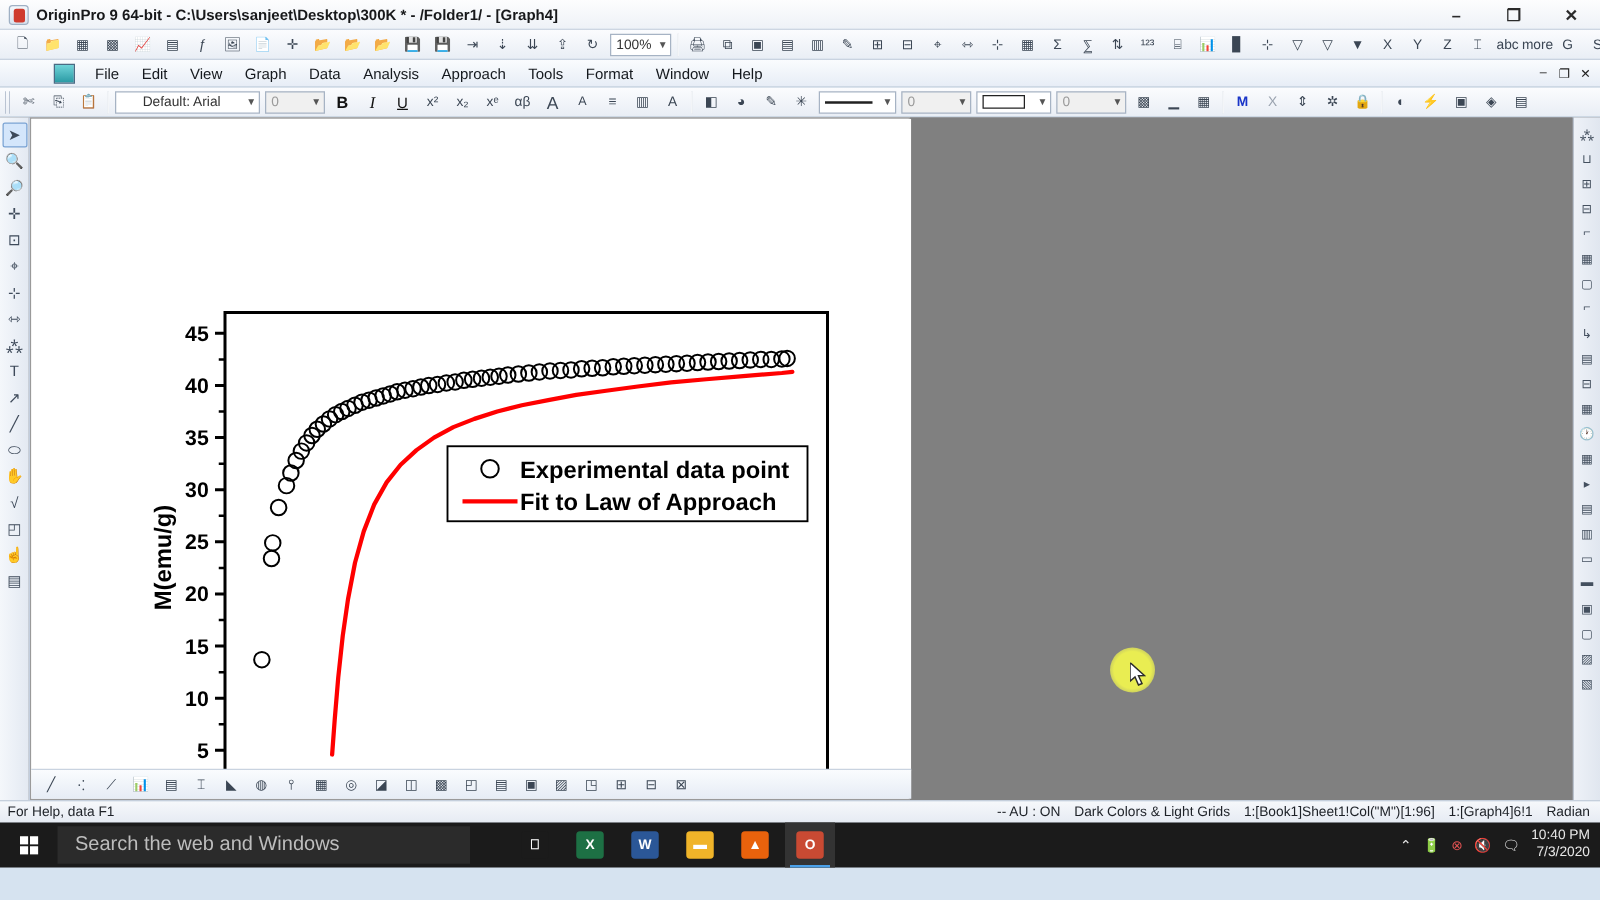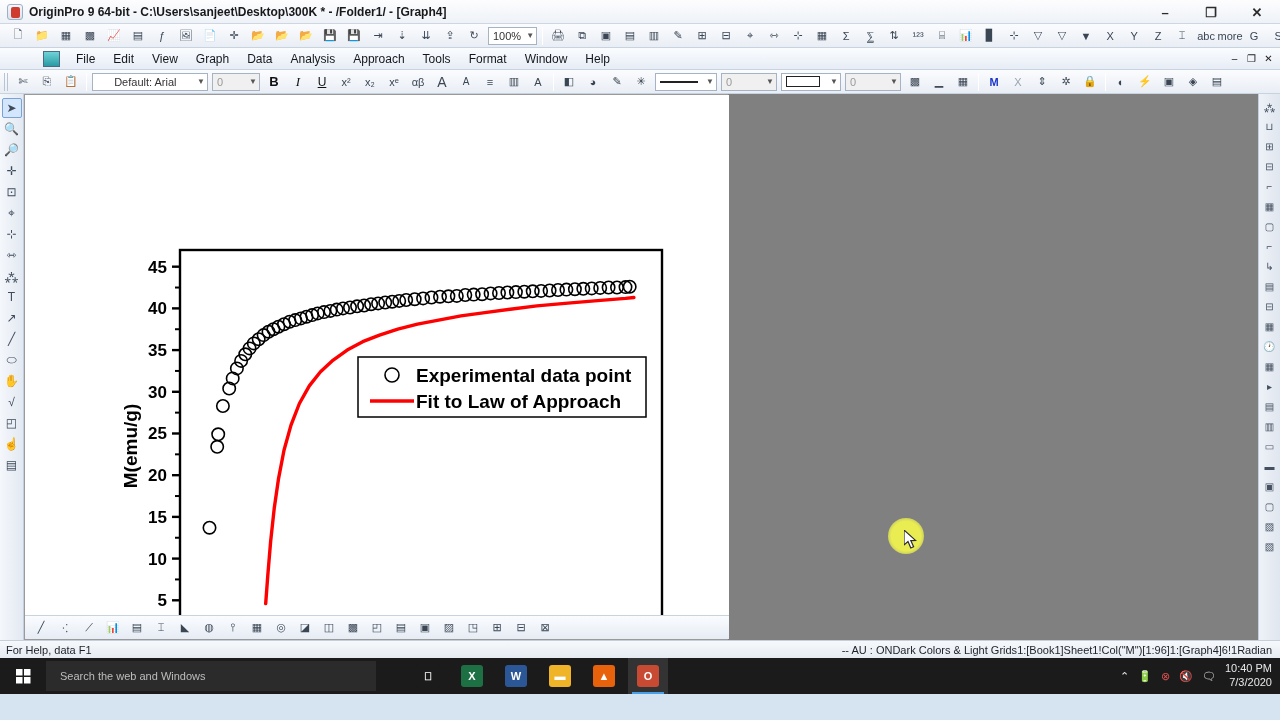--- a/index.html
+++ b/index.html
@@ -109,37 +109,37 @@
   }
   
   #plot{position:absolute;left:0;top:0;width:704px;height:522px;}
   
   #statusbar{
     height:18px;background:linear-gradient(#f6f8fb,#e6ebf3);
     border-top:1px solid #c5cfdc;display:flex;align-items:center;
     font-size:11px;color:#1d2127;
   }
   #statusbar .left{padding-left:6px;}
-  #statusbar .right{margin-left:auto;padding-right:8px;display:flex;justify-content:flex-end;}
+  #statusbar .right{margin-left:auto;padding-right:8px;display:flex;gap:11px;justify-content:flex-end;}
   
   #taskbar{
     height:36px;background:#1b1b1b;display:flex;align-items:center;
     color:#e8e8e8;
   }
   #startbtn{width:46px;height:36px;display:flex;align-items:center;
     justify-content:center;}
   #startbtn .sq{width:15px;height:15px;
     background:
       linear-gradient(#fff,#fff) 0 0/6.5px 6.5px no-repeat,
       linear-gradient(#fff,#fff) 8.5px 0/6.5px 6.5px no-repeat,
       linear-gradient(#fff,#fff) 0 8.5px/6.5px 6.5px no-repeat,
       linear-gradient(#fff,#fff) 8.5px 8.5px/6.5px 6.5px no-repeat;}
   #searchbox{
     width:330px;height:30px;background:#2b2b2b;display:flex;align-items:center;
-    padding-left:14px;font-size:11px;color:#bdbdbd;
+    padding-left:14px;font-size:16px;color:#bdbdbd;
   }
   #tbapps{display:flex;align-items:center;margin-left:32px;gap:4px;}
   #tbapps .ta{width:40px;height:36px;display:flex;align-items:center;
     justify-content:center;position:relative;}
   #tbapps .ta .g{width:22px;height:22px;border-radius:3px;
     display:flex;align-items:center;justify-content:center;font-size:11px;
     color:#fff;font-weight:bold;}
   #tbapps .ta.active{background:#333;}
   #tbapps .ta.active:after{content:"";position:absolute;bottom:0;left:4px;right:4px;
     height:2px;background:#4aa0e8;}

